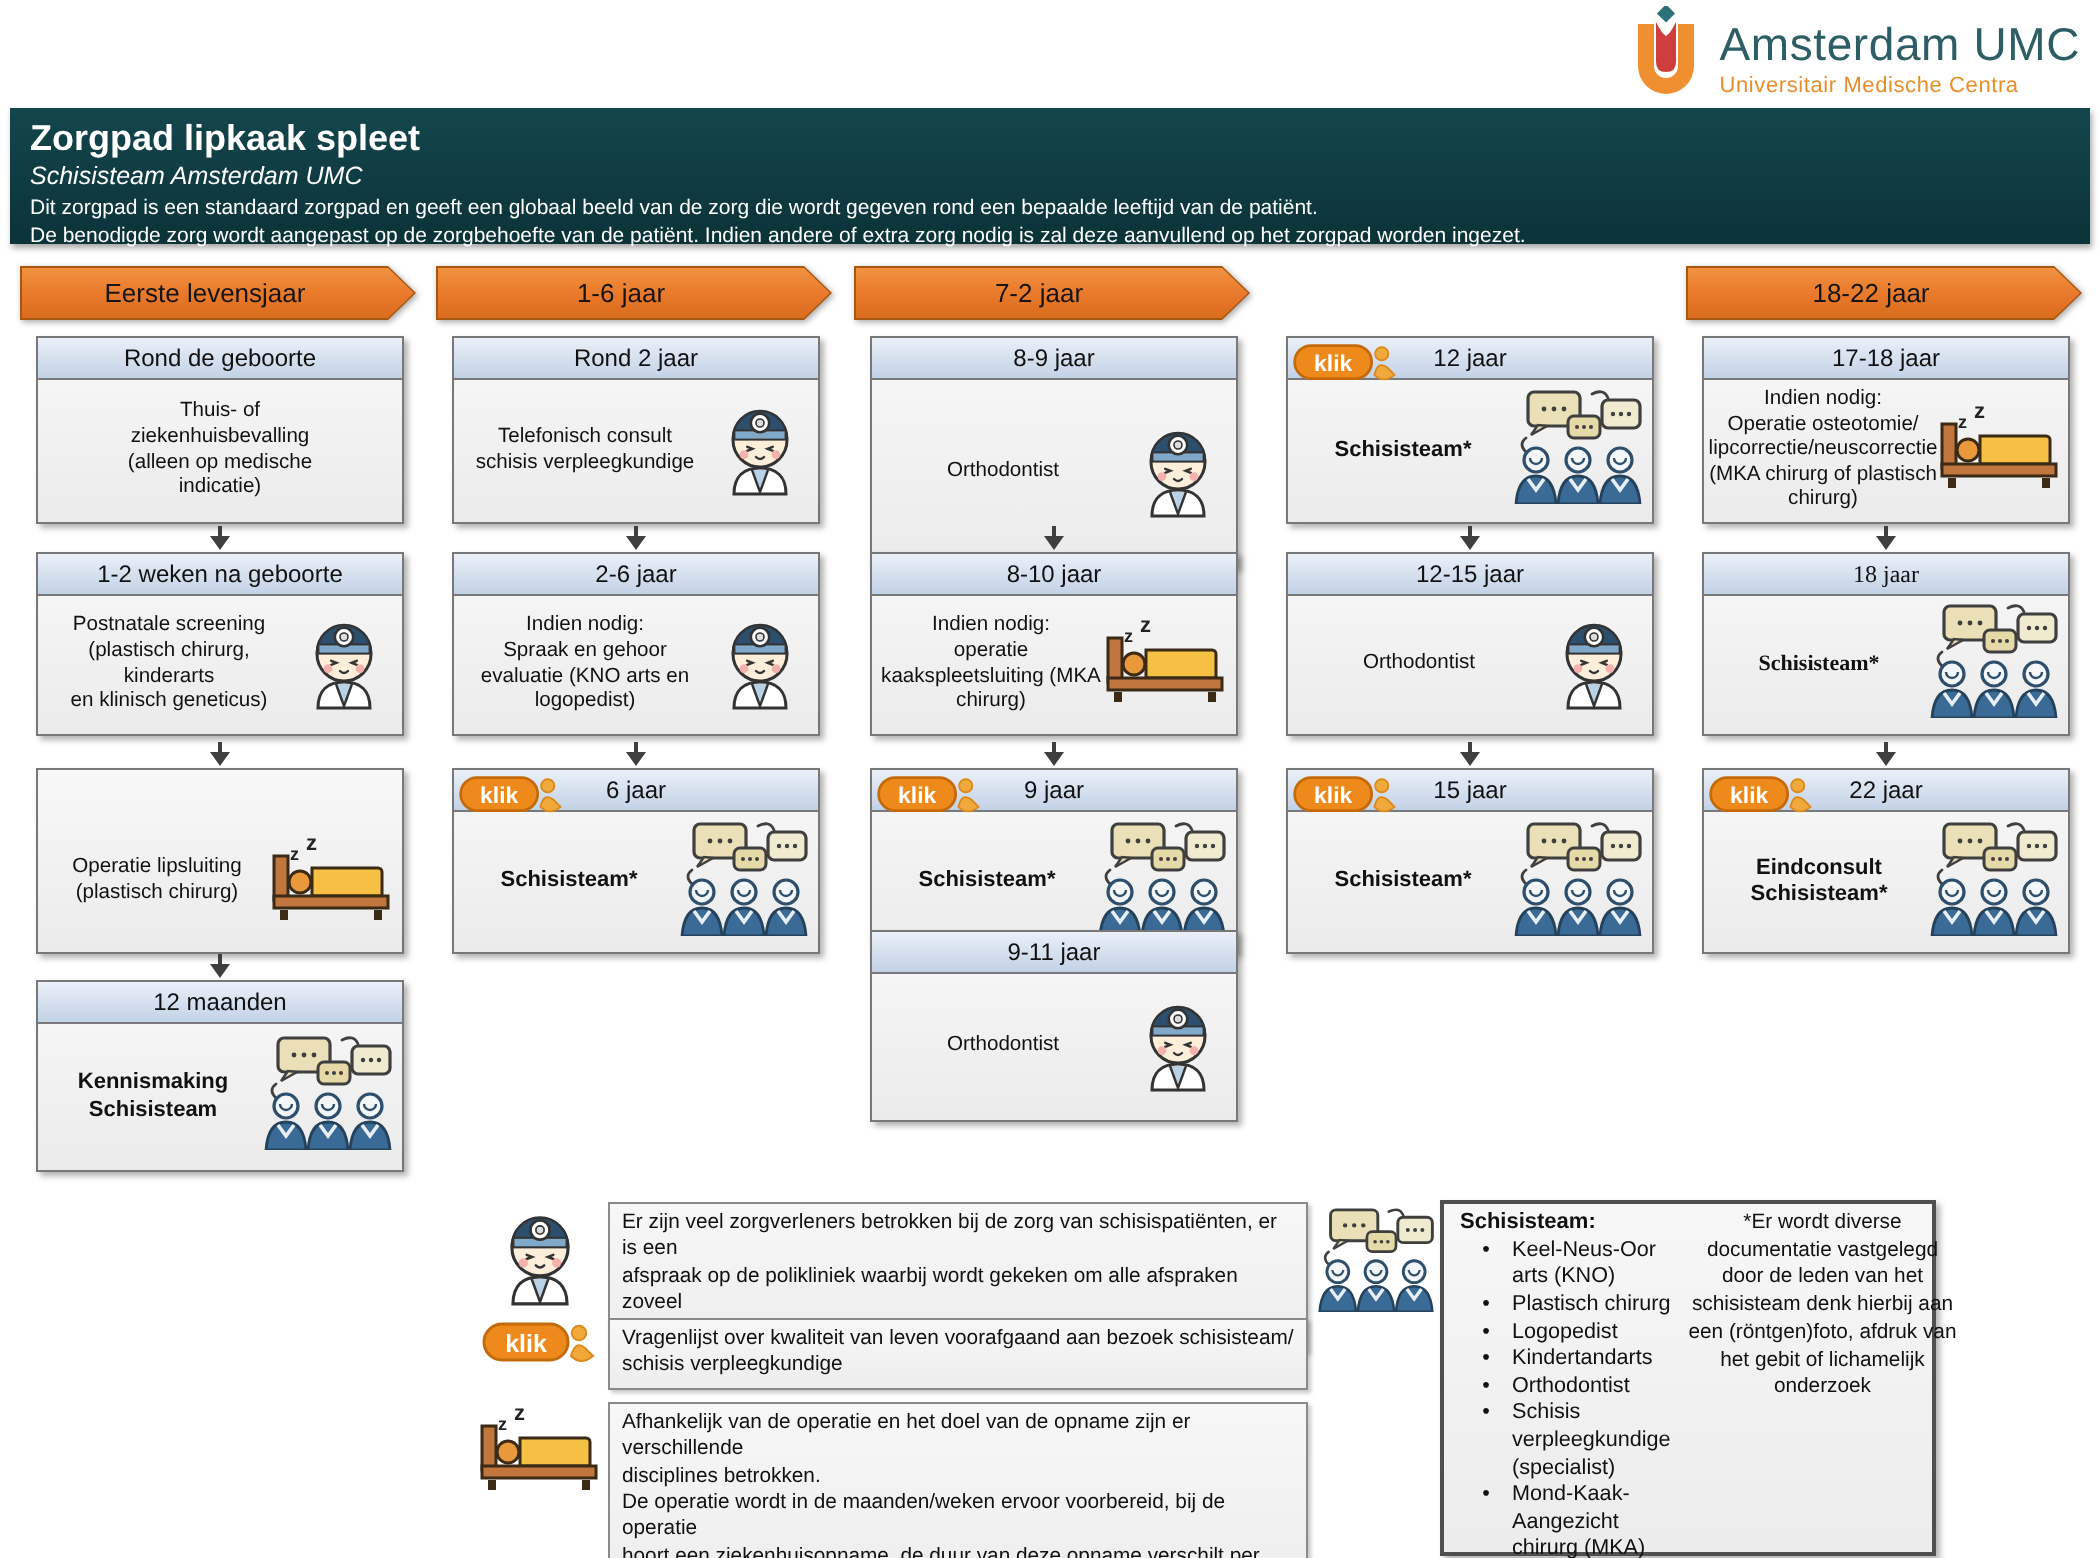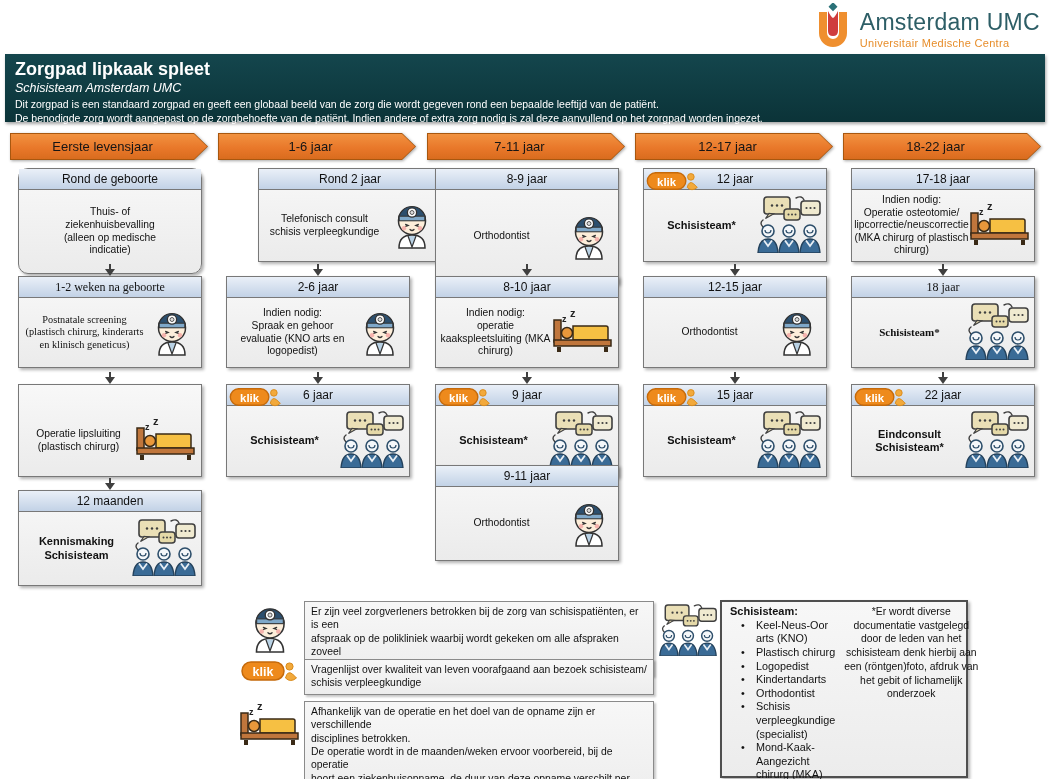--- a/index.html
+++ b/index.html
@@ -106,36 +106,36 @@
 </div>
 
 <div id="flow-root">
     <div class="column" style="left: 10px;">
       <div class="banner">
         <div class="banner-border"></div>
         <div class="banner-fill">
           <span class="banner-label">Eerste levensjaar</span>
         </div>
       </div>
-      <div class="box" style="top: 168px; height: 106px; border-radius: 10px;">
+      <div class="box" style="top: 168px; height: 94px;">
         <div class="box-header">
           <span>Rond de geboorte</span>
         </div>
         <div class="box-body">
           <div class="body-text">Thuis- of
 ziekenhuisbevalling
 (alleen op medische
 indicatie)</div>
         </div>
       </div>
       <div class="flow-arrow" style="top: 263px;"><svg width="14" height="13" viewBox="0 0 14 13">
         <rect x="6" y="0" width="2" height="6" fill="#3f3f3f"></rect>
         <polygon points="2,5 12,5 7,12" fill="#3f3f3f"></polygon>
         </svg></div>
-      <div class="box" style="top: 276px; height: 92px; font-family: Liberation Serif, serif;">
+      <div class="box" style="top: 276px; height: 92px;">
         <div class="box-header">
           <span>1-2 weken na geboorte</span>
         </div>
         <div class="box-body">
           <div class="body-text">Postnatale screening
 (plastisch chirurg, kinderarts
 en klinisch geneticus)</div>
           <span class="box-icon">
             <span><svg width="50" height="50" viewBox="0 0 50 50">
       <path d="M12,49 C12,40 17,36 25,36 C33,36 38,40 38,49 Z" fill="#ffffff" stroke="#333" stroke-width="1.5"></path>
@@ -225,21 +225,21 @@
         </div>
       </div>
     </div>
     <div class="column" style="left: 218px;">
       <div class="banner">
         <div class="banner-border"></div>
         <div class="banner-fill">
           <span class="banner-label">1-6 jaar</span>
         </div>
       </div>
-      <div class="box" style="top: 168px; height: 94px; margin-left: 32px;">
+      <div class="box" style="top: 168px; height: 94px;">
         <div class="box-header">
           <span>Rond 2 jaar</span>
         </div>
         <div class="box-body">
           <div class="body-text">Telefonisch consult
 schisis verpleegkundige</div>
           <span class="box-icon">
             <span><svg width="50" height="50" viewBox="0 0 50 50">
       <path d="M12,49 C12,40 17,36 25,36 C33,36 38,40 38,49 Z" fill="#ffffff" stroke="#333" stroke-width="1.5"></path>
       <path d="M21,37 L25,48 L29,37" fill="#b9d2e5" stroke="#333" stroke-width="1.2"></path>
@@ -337,21 +337,21 @@
 
     </svg></span>
           </span>
         </div>
       </div>
     </div>
     <div class="column" style="left: 427px;">
       <div class="banner">
         <div class="banner-border"></div>
         <div class="banner-fill">
-          <span class="banner-label">7-11 jaar</span>
+          <span class="banner-label">7-2 jaar</span>
         </div>
       </div>
       <div class="box" style="top: 168px; height: 116px;">
         <div class="box-header">
           <span>8-9 jaar</span>
         </div>
         <div class="box-body">
           <div class="body-text">Orthodontist</div>
           <span class="box-icon">
             <span><svg width="50" height="50" viewBox="0 0 50 50">
@@ -472,26 +472,20 @@
       <path d="M31.4,25.4 l-2.6,1 l2.6,1" fill="none" stroke="#333" stroke-width="1.2" stroke-linecap="round"></path>
       <circle cx="17" cy="29.3" r="2.2" fill="#f5b2ac"></circle>
       <circle cx="33" cy="29.3" r="2.2" fill="#f5b2ac"></circle>
       <path d="M23,30.5 q2,2 4,0" fill="none" stroke="#333" stroke-width="1.2" stroke-linecap="round"></path>
     </svg></span>
           </span>
         </div>
       </div>
     </div>
     <div class="column" style="left: 635px;">
-      <div class="banner">
-        <div class="banner-border"></div>
-        <div class="banner-fill">
-          <span class="banner-label">12-17 jaar</span>
-        </div>
-      </div>
       <div class="box" style="top: 168px; height: 94px;">
         <div class="box-header">
           <span class="klik-badge"><span><svg width="54" height="22" viewBox="0 0 58 24">
       <rect x="1" y="3" width="42" height="18" rx="9" fill="#ee8a1c" stroke="#c56a0b" stroke-width="1.5"></rect>
       <text x="22" y="17" text-anchor="middle" font-size="12.5" font-weight="bold" fill="#ffffff" font-family="Liberation Sans, sans-serif">klik</text>
       <circle cx="48.5" cy="7.5" r="3.6" fill="#f2a93b" stroke="#d98a1a" stroke-width="1"></circle>
       <path d="M44.5,19 q2,-8 7,-4 l4,4 q-6,5 -11,0 z" fill="#f2a93b" stroke="#d98a1a" stroke-width="1"></path>
     </svg></span></span>
           <span>12 jaar</span>
         </div>

